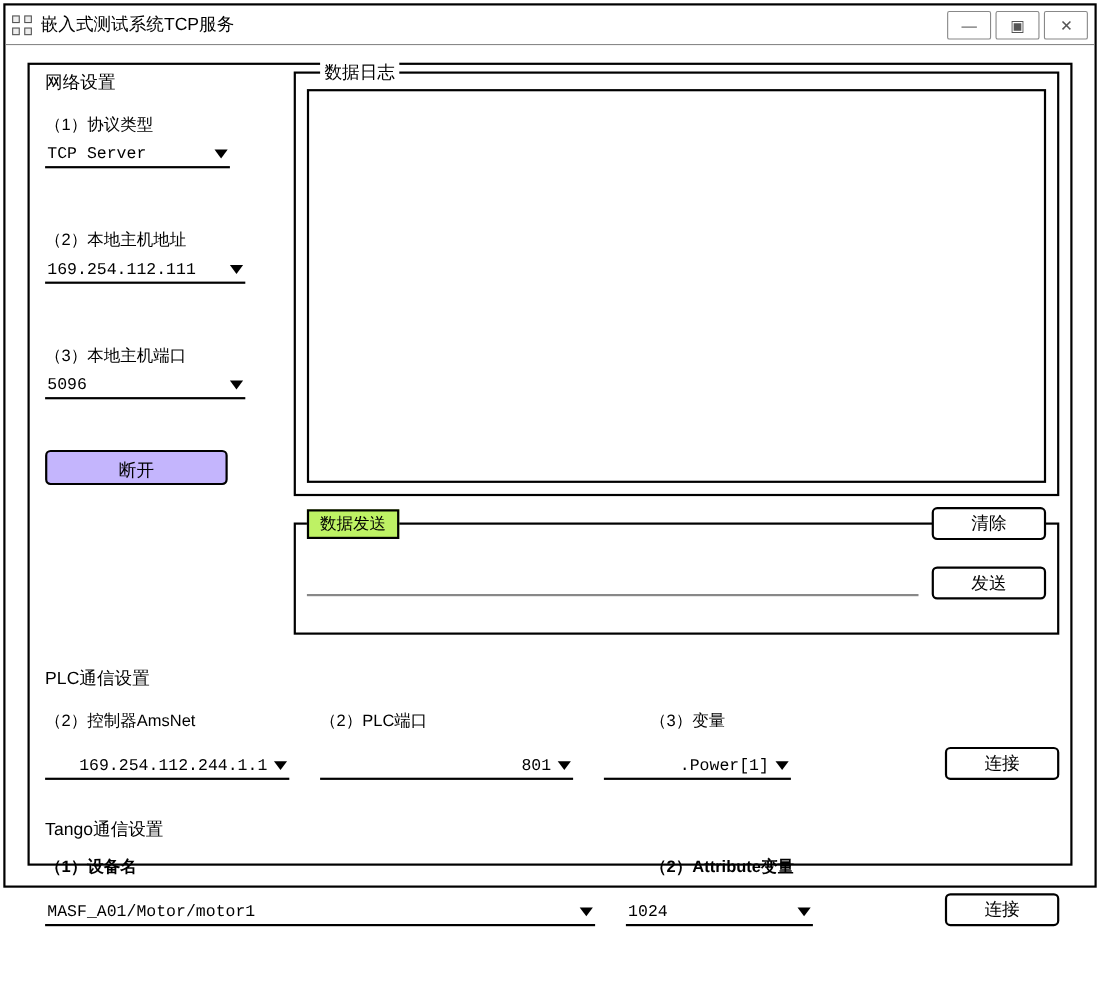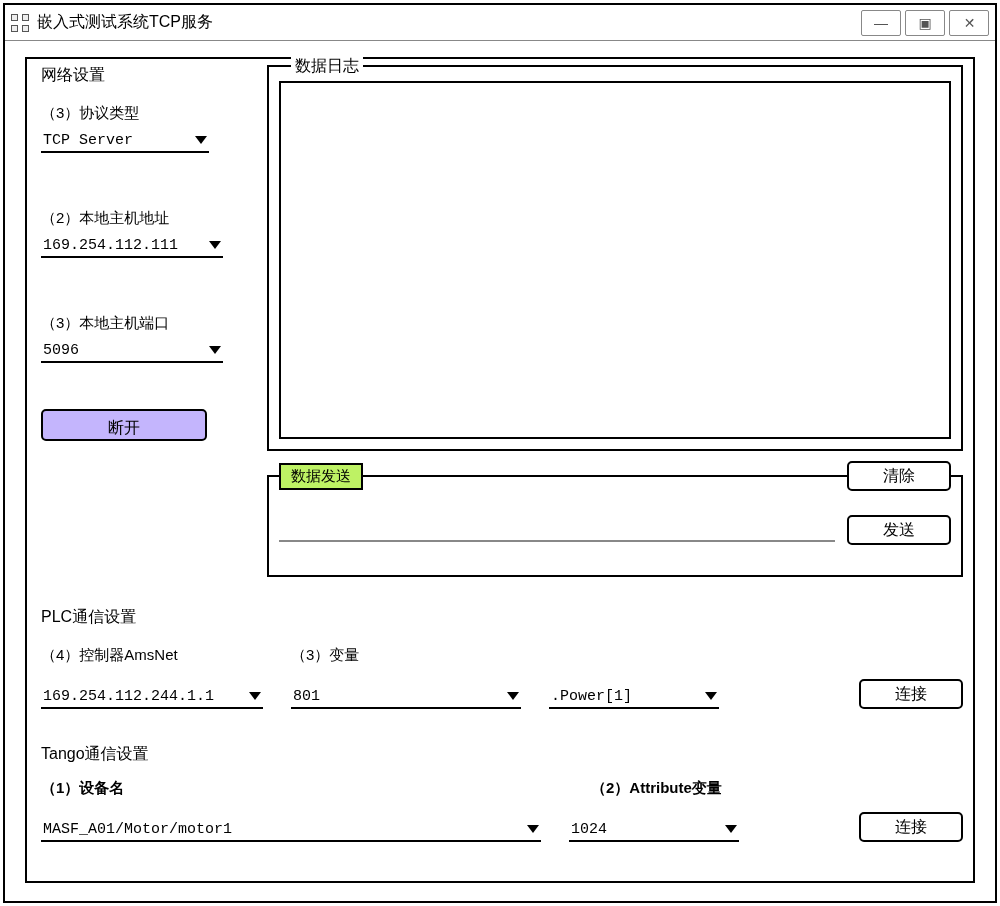--- a/index.html
+++ b/index.html
@@ -13,21 +13,21 @@
       font-size: 14px;
       background: #fff;
       width: 1000px;
       height: 906px;
       overflow: hidden;
     }
 
     .window {
       position: relative;
       width: 994px;
-      height: 900px;
+      height: 804px;
       margin: 3px;
       border: 2px solid #000;
       background: #fff;
     }
 
     .titlebar {
       display: flex;
       align-items: center;
       height: 36px;
       border-bottom: 1px solid #888;
@@ -276,20 +276,21 @@
 
     .plc-row {
       display: flex;
       align-items: flex-end;
       gap: 28px;
       margin-top: 8px;
     }
 
     .plc-col {
       flex: 0 0 auto;
+      text-align: right;
     }
 
     .plc-col.c1 { width: 222px; }
     .plc-col.c2 { width: 230px; }
     .plc-col.c3 { width: 170px; }
 
     .row-btn {
       margin-left: auto;
       width: 104px;
       height: 30px;
@@ -354,21 +355,21 @@
       <span>✕</span>
     </div>
   </div>
 
   <div class="content">
 
     <div class="net-fieldset">
       <div class="group-title">网络设置</div>
 
       <div class="field" style="margin-top:18px;">
-        <div class="field-label">（3）协议类型</div>
+        <div class="field-label">（1）协议类型</div>
         <div class="combo" style="width:168px;">
           <span class="combo-value">TCP Server</span>
           <span class="caret"></span>
         </div>
       </div>
 
       <div class="field" style="margin-top:56px;">
         <div class="field-label">（2）本地主机地址</div>
         <div class="combo" style="width:182px;">
           <span class="combo-value">169.254.112.111</span>
@@ -409,21 +410,22 @@
         <div class="send-send-btn">
           <span>发送</span>
         </div>
       </div>
     </div>
 
     <div class="plc-section">
       <div class="group-title">PLC通信设置</div>
 
       <div style="margin-top:18px;" class="inline-labels">
-        <div style="width:250px;" class="field-label">（4）控制器AmsNet</div>
+        <div style="width:250px;" class="field-label">（2）控制器AmsNet</div>
+        <div style="width:300px;" class="field-label">（2）PLC端口</div>
         <div class="field-label">（3）变量</div>
       </div>
 
       <div class="plc-row">
         <div class="plc-col c1">
           <div class="combo">
             <span class="combo-value">169.254.112.244.1.1</span>
             <span class="caret"></span>
           </div>
         </div>

